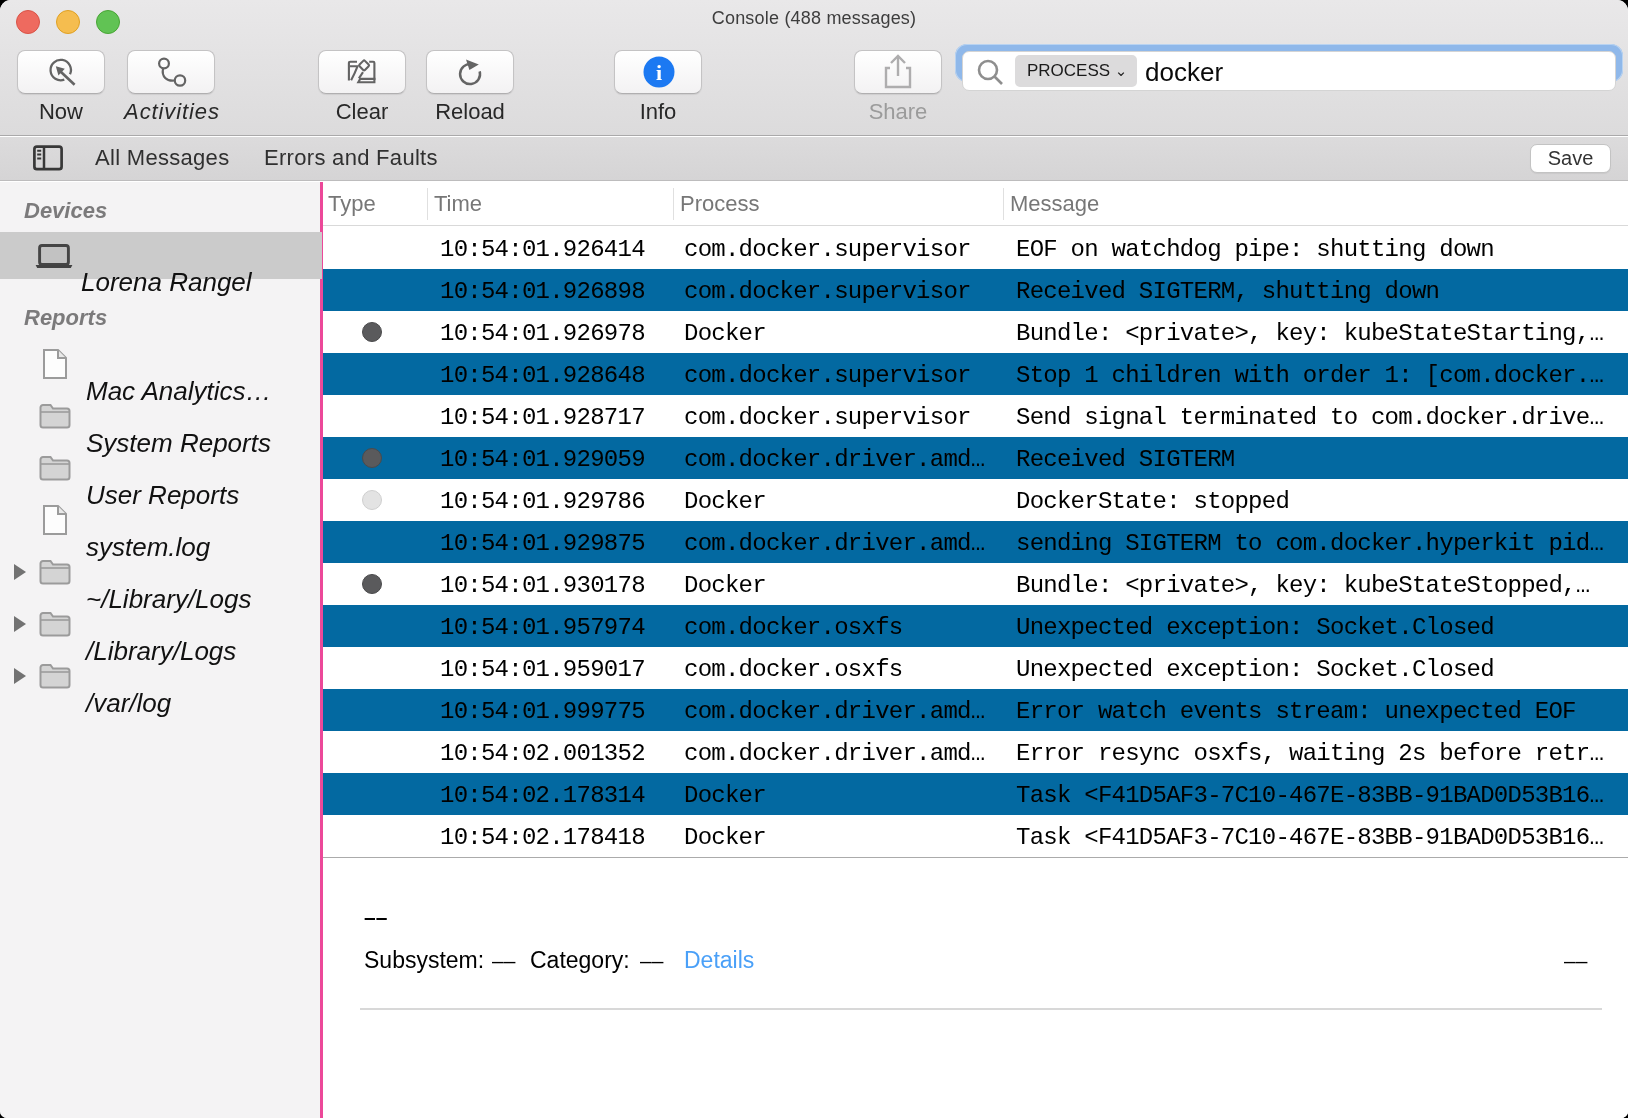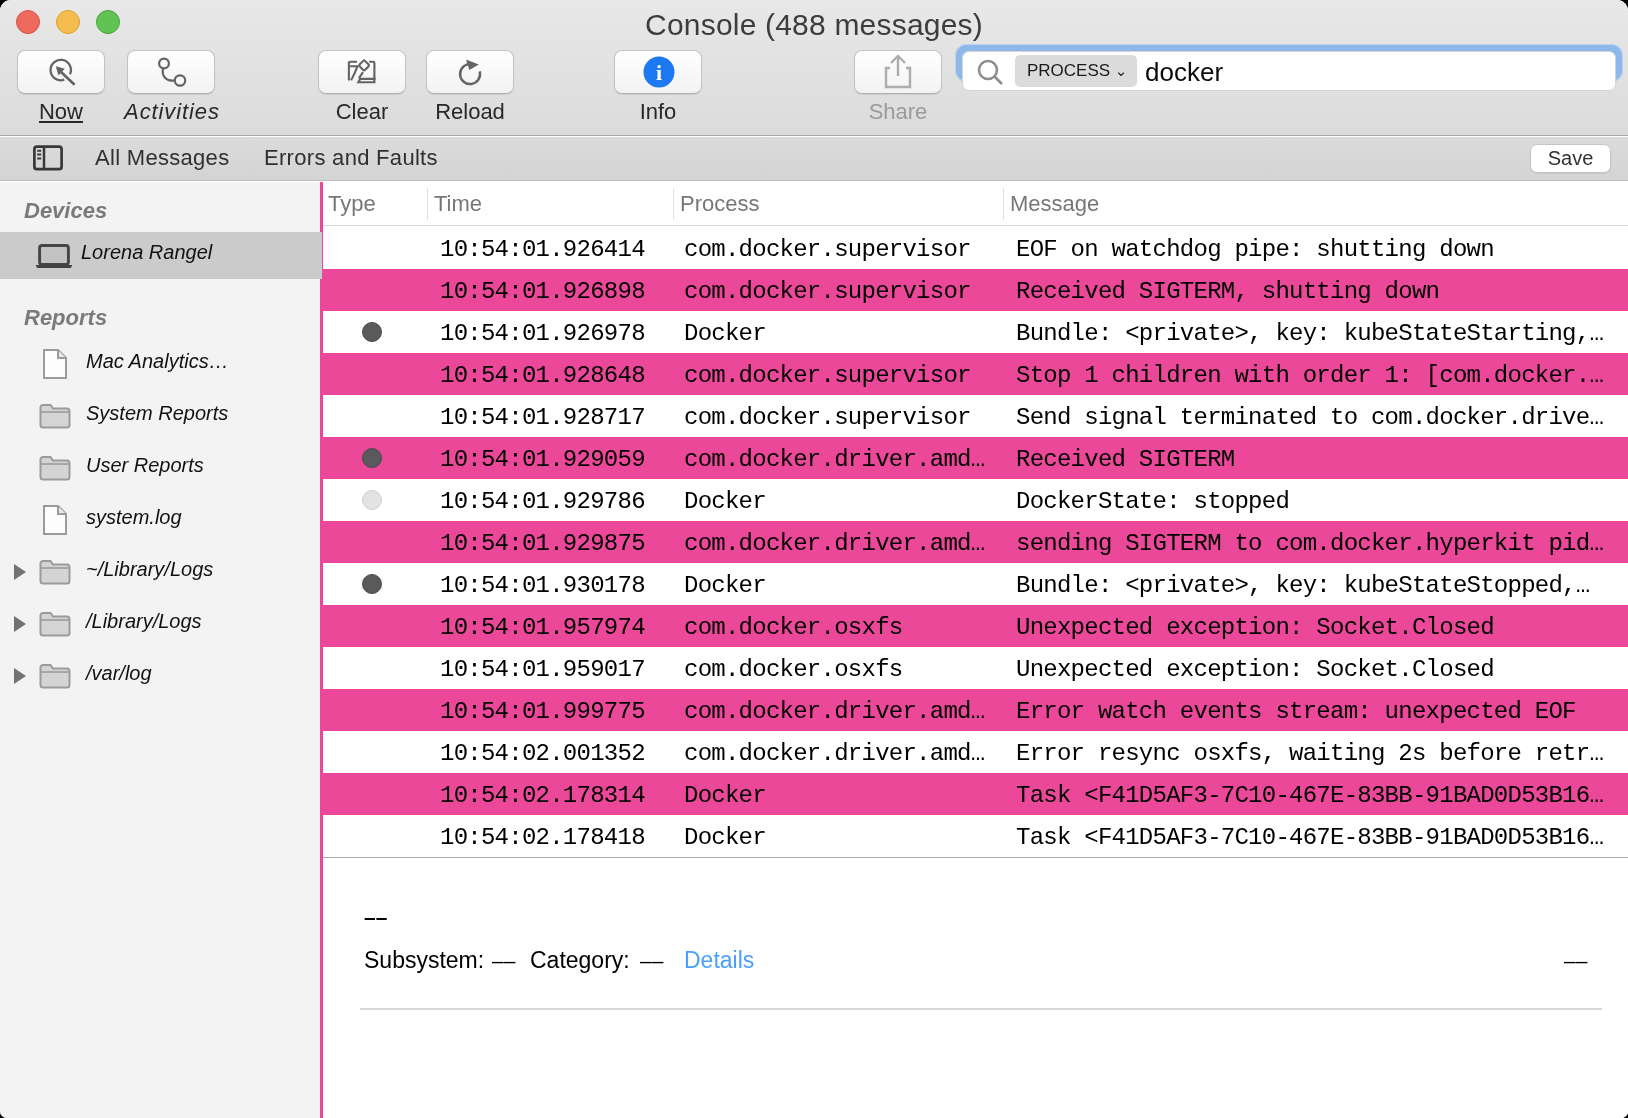--- a/index.html
+++ b/index.html
@@ -8,21 +8,21 @@
   #win { position:absolute; left:0; top:0; width:1628px; height:1118px;
          border-radius:11px 11px 7px 7px; overflow:hidden; background:#fff; }
   
   #toolbar { position:absolute; left:0; top:0; width:1628px; height:136px;
     background:linear-gradient(#e9e8e9, #dcdbdc); border-bottom:1px solid #aaa9aa; }
   .tl { position:absolute; top:10px; width:24px; height:24px; border-radius:50%; }
   #tl-r { left:16px; background:#ee6a5f; border:1px solid #d95347; }
   #tl-y { left:56px; background:#f5bd4f; border:1px solid #dfa023; }
   #tl-g { left:96px; background:#61c354; border:1px solid #48a535; }
   #title { position:absolute; top:8px; left:564px; width:500px; text-align:center;
-    font-size:30px; font-weight:500; color:#3d3d3d; letter-spacing:0.2px; }
+    font-size:18px; font-weight:500; color:#3d3d3d; letter-spacing:0.2px; }
   .tbtn { position:absolute; top:50px; height:44px; border-radius:8px;
     background:linear-gradient(#ffffff,#f3f2f3); border:1px solid #c4c3c4;
     border-bottom-color:#b0afb0; box-shadow:0 1px 1px rgba(0,0,0,0.08); }
   .tlabel { position:absolute; top:99px; font-size:22px; color:#282828; text-align:center; }
   .disabled-label { color:#9b9b9b; }
   
   #search-ring { position:absolute; left:955px; top:44px; width:668px; height:38px;
     border-radius:12px; background:#8fb8ea; box-shadow:0 0 0 1px #b9d3f1 inset; }
   #search-field { position:absolute; left:7px; top:7px; width:654px; height:40px;
     border-radius:7px; background:#fff; border:1px solid #d4d4d4; }
@@ -35,33 +35,33 @@
   .subtab { position:absolute; top:0; height:28px; line-height:42px; font-size:22px; color:#303030; letter-spacing:0.3px; }
   #savebtn { position:absolute; left:1530px; top:7px; width:81px; height:29px;
     background:#fff; border:1px solid #c3c3c3; border-radius:7px;
     font-size:20px; color:#333; text-align:center; line-height:27px;
     box-shadow:0 1px 1px rgba(0,0,0,0.06); }
   
   #sidebar { position:absolute; left:0; top:182px; width:323px; height:936px;
     background:#f4f3f4; border-right:3px solid #ec4899;font-style:italic; }
   .shead { position:absolute; left:24px; font-size:22px; font-weight:bold; color:#7b7a7b; }
   #selrow { position:absolute; left:0; top:50px; width:322px; height:47px; background:#cbcbcb; }
-  .sitem { position:absolute; font-size:20px; color:#111; white-space:nowrap; }
+  .sitem { position:absolute; font-size:26px; color:#111; white-space:nowrap;margin-top:26px; }
   .tri { position:absolute; width:0; height:0; border-style:solid;
     border-width:8px 0 8px 12px; border-color:transparent transparent transparent #727272; }
   
   #main { position:absolute; left:323px; top:182px; width:1305px; height:936px; background:#fff; }
   #thead { position:absolute; left:0; top:0; width:1305px; height:44px; background:#fff;
     border-bottom:1px solid #d9d9d9; font-size:22px; color:#777; }
   .hcell { position:absolute; top:0; line-height:44px; }
   .hsep { position:absolute; top:6px; width:1px; height:32px; background:#e0e0e0; }
   .trow { position:absolute; left:0; width:1305px; height:42px;
     font-family:"Liberation Mono", monospace; font-size:24px; letter-spacing:-0.75px;
     color:#000; line-height:42px; white-space:nowrap; }
-  .alt { background:#ec4899; }
+  .alt { background:#0369a1; }
   .dot { position:absolute; left:39px; top:11px; width:20px; height:20px; border-radius:50%;
     background:#5a5a5c; border:1px solid #4a4a4c; }
   .dot-light { background:#e3e3e3; border:1px solid #cfcfcf; }
   .ct { position:absolute; left:117px; top:2px; }
   .cp { position:absolute; left:361px; top:2px;text-align:center; }
   .cm { position:absolute; left:693px; top:2px; }
   
   #bottom { position:absolute; left:0; top:675px; width:1305px; height:261px;
     background:#fff; border-top:1px solid #ababab; }
   .bt { font-size:23px; color:#000; position:absolute; line-height:28px; }
@@ -74,21 +74,21 @@
     <div class="tl" id="tl-y"></div>
     <div class="tl" id="tl-g"></div>
     <div id="title">Console (488 messages)</div>
 
     <div class="tbtn" style="left:17px;width:88px;"></div>
     <div class="tbtn" style="left:127px;width:88px;"></div>
     <div class="tbtn" style="left:318px;width:88px;"></div>
     <div class="tbtn" style="left:426px;width:88px;"></div>
     <div class="tbtn" style="left:614px;width:88px;"></div>
     <div class="tbtn" style="left:854px;width:88px;"></div>
-    <div class="tlabel" style="left:17px;width:88px;text-decoration:underline;">Now</div>
+    <div class="tlabel" style="left:17px;width:88px;">Now</div>
     <div class="tlabel" style="left:117px;width:110px;letter-spacing:0.9px;font-style:italic;">Activities</div>
     <div class="tlabel" style="left:318px;width:88px;">Clear</div>
     <div class="tlabel" style="left:426px;width:88px;">Reload</div>
     <div class="tlabel" style="left:614px;width:88px;">Info</div>
     <div class="tlabel disabled-label" style="left:854px;width:88px;">Share</div>
 
     <svg style="position:absolute;left:37px;top:55px;" width="48" height="36" viewBox="0 0 48 36">
       <path d="M 33.0 19.3 A 10.2 10.2 0 1 0 27.3 24.6" fill="none" stroke="#646464" stroke-width="2.3"></path>
       <line x1="23.5" y1="16.5" x2="37.6" y2="29.8" stroke="#646464" stroke-width="2.6"></line>
       <path d="M 18.8 11.2 L 27.8 13.8 L 21.4 20.4 Z" fill="#646464"></path>

